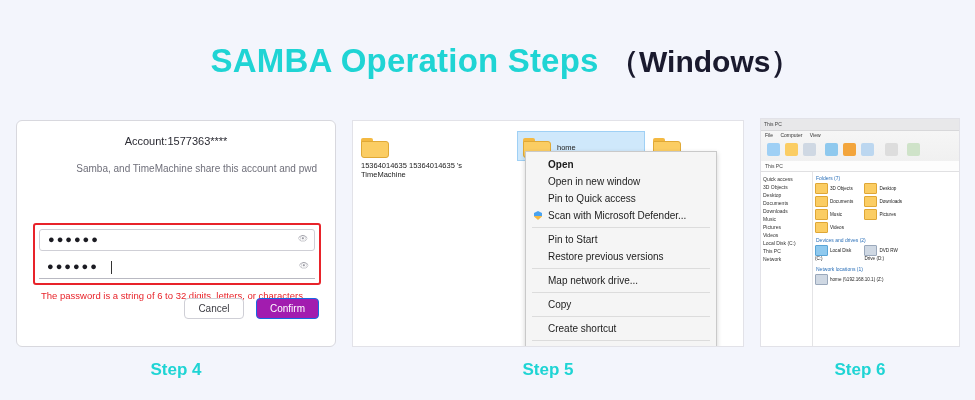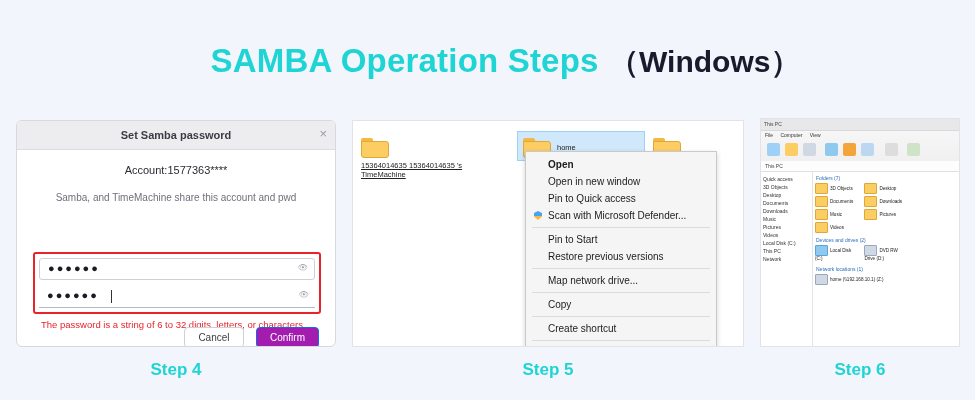--- a/index.html
+++ b/index.html
@@ -86,21 +86,21 @@
     cursor: default;
   }
   .dlg-body { padding: 0 18px; position: relative; height: 198px; }
   .acct {
     text-align: center;
     font-size: 11px;
     color: #2b2b33;
     margin-top: 14px;
   }
   .share-note {
-    text-align: center;
+    text-align: right;
     font-size: 10px;
     color: #6f6f7a;
     margin-top: 16px;
   }
   .pw-outline {
     position: absolute;
     left: 16px;
     top: 88px;
     width: 288px;
     height: 62px;
@@ -210,21 +210,21 @@
     left: 0; top: 6px;
     width: 28px; height: 17px;
     background: #fbcd63;
     border: 1px solid #e0a936;
     border-radius: 1px 3px 3px 3px;
     box-sizing: border-box;
   }
   .fold-a { left: 8px;  width: 120px; }
   .fold-b { left: 170px; width: 110px; }
   .fold-c { left: 300px; width: 86px; }
-  .fold-label { display: block; margin-top: 2px; text-decoration: underline; }
+  .fold-label { display: block; margin-top: 2px; }
   .sel-band {
     position: absolute;
     left: 164px;
     top: 2px;
     width: 128px;
     height: 30px;
     background: #cfe8fb;
     border: 1px solid #9fd0f5;
     box-sizing: border-box;
   }
@@ -364,24 +364,20 @@
 </style>
 </head>
 <body>
 
 <div class="title-wrap">
   <span class="title-main">SAMBA Operation Steps</span>
   <span class="title-sub">（Windows）</span>
 </div>
 
 <div class="panel" id="panel4">
-  <div class="mac-titlebar">
-    <div class="mac-title">Set Samba password</div>
-    <div class="mac-close">×</div>
-  </div>
   <div class="dlg-body">
     <div class="acct">Account:1577363****</div>
     <div class="share-note">Samba, and TimeMachine share this account and pwd</div>
 
     <div class="pw-outline"></div>
 
     <div class="pw-field one">
       <span class="pw-dots">●●●●●●</span>
       <span class="eye">👁</span>
     </div>

